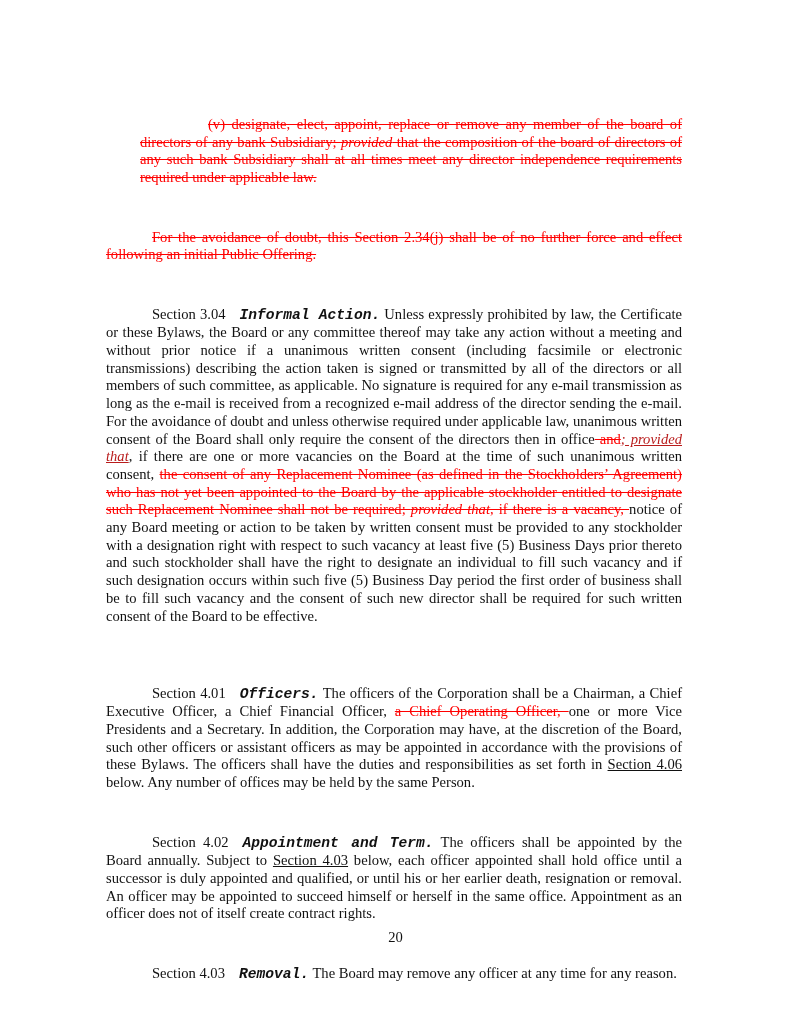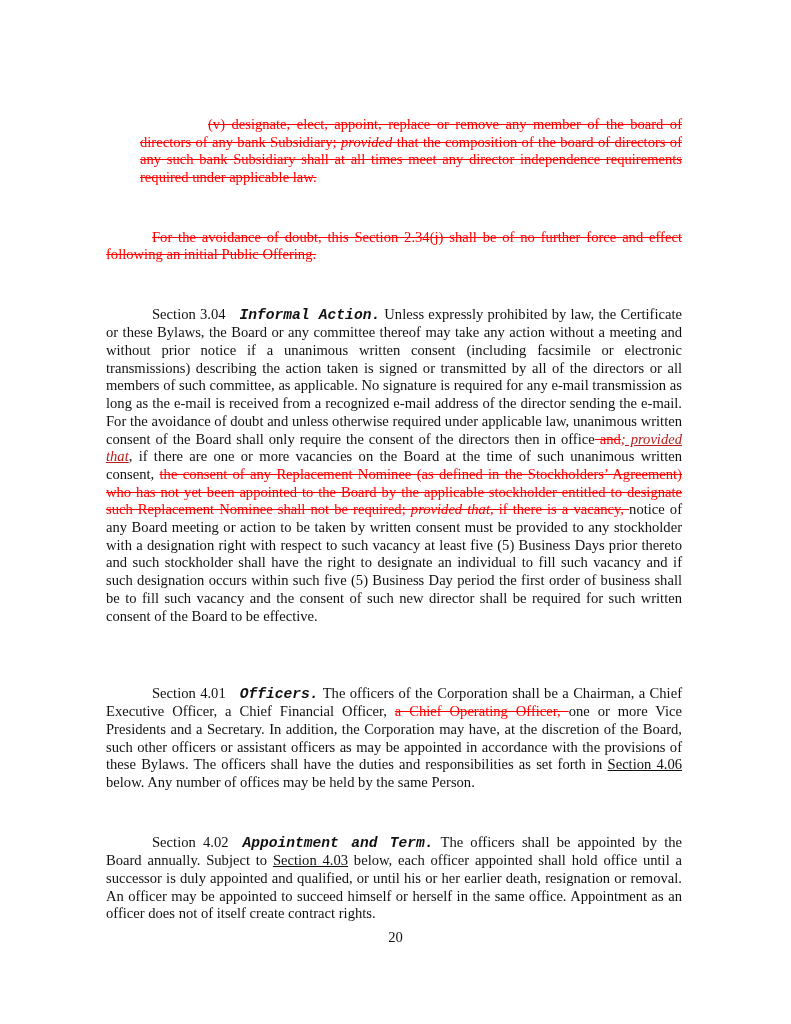--- a/index.html
+++ b/index.html
@@ -46,16 +46,17 @@
   <div class="gap"></div>
 
   <p class="indent1"><span class="secnum">Section 4.01</span><span class="bi">Officers.</span><span>  The officers of the Corporation shall be a Chairman, a Chief Executive Officer, a Chief Financial Officer, </span><span class="deleted">a Chief Operating Officer, </span><span>one or more Vice Presidents and a Secretary.  In addition, the Corporation may have, at the discretion of the Board, such other officers or assistant officers as may be appointed in accordance with the provisions of these Bylaws.  The officers shall have the duties and responsibilities as set forth in </span><span class="ul">Section 4.06</span><span> below.  Any number of offices may be held by the same Person.</span></p>
 
   <div class="gap"></div>
 
   <p class="indent1"><span class="secnum">Section 4.02</span><span class="bi">Appointment and Term.</span><span>  The officers shall be appointed by the Board annually.  Subject to </span><span class="ul">Section 4.03</span><span> below, each officer appointed shall hold office until a successor is duly appointed and qualified, or until his or her earlier death, resignation or removal.  An officer may be appointed to succeed himself or herself in the same office.  Appointment as an officer does not of itself create contract rights.</span></p>
 
   <div class="gap"></div>
 
+  <p class="indent1"><span class="secnum">Section 4.03</span><span class="bi">Removal.</span><span>  The Board may remove any officer at any time for any reason.</span></p>
 
 </div>
 
 <div class="pagenum">20</div>
 
 </body></html>

